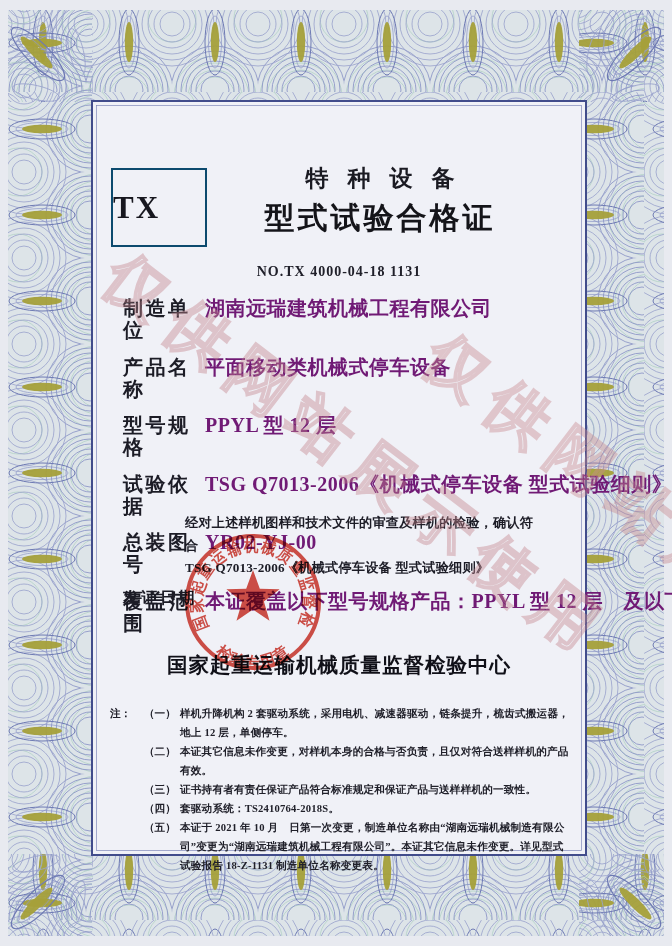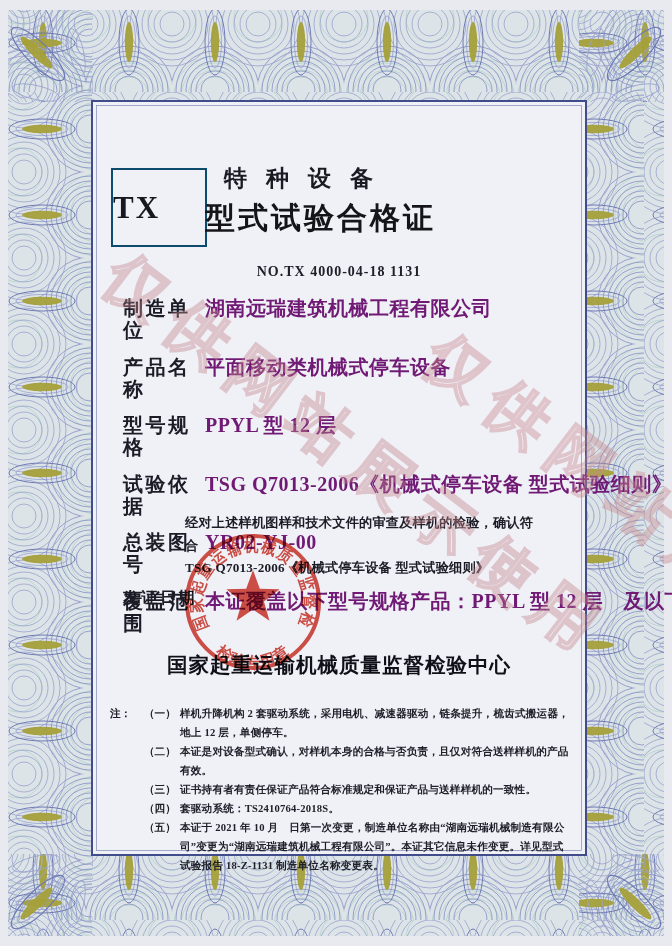--- a/index.html
+++ b/index.html
@@ -12,21 +12,21 @@
     overflow:hidden;
   }
   .cert{position:absolute;inset:0;width:672px;height:946px;}
   .layer{position:absolute;inset:0;pointer-events:none;}
   .content{position:absolute;inset:0;}
   .tx-box{
     position:absolute;left:111px;top:168px;width:92px;height:75px;
     border:2px solid #0c4a6e;display:flex;align-items:center;justify-content:flex-start;
     font-size:31px;font-weight:bold;letter-spacing:2px;background:transparent;
   }
-  .titles{position:absolute;left:205px;top:163px;width:350px;text-align:left;}
+  .titles{position:absolute;left:205px;top:163px;width:350px;text-align:center;}
   .t-small{font-size:23px;font-weight:bold;letter-spacing:19px;text-indent:19px;color:#1a1a22;}
   .t-large{font-size:30px;font-weight:bold;letter-spacing:3px;margin-top:4px;color:#141419;}
   .cert-no{
     position:absolute;left:92px;top:264px;width:494px;text-align:center;
     font-size:14px;letter-spacing:1px;font-weight:600;color:#20202a;
   }
   .fields{position:absolute;left:123px;top:297px;width:450px;}
   .f-row{display:flex;margin-bottom:14.5px;font-size:20px;font-weight:600;line-height:22px;}
   .f-label{flex:0 0 78px;letter-spacing:2.5px;color:#1c1c26;}
   .f-value{margin-left:4px;letter-spacing:0.5px;color:#701a75;white-space:nowrap;}
@@ -208,21 +208,21 @@
 
     <div class="notes">
       <div class="notes-label">注：</div>
       <div class="notes-items">
         <div class="note-item">
           <span class="note-marker">（一）</span>
           <span class="note-text">样机升降机构 2 套驱动系统，采用电机、减速器驱动，链条提升，梳齿式搬运器，地上 12 层，单侧停车。</span>
         </div>
         <div class="note-item">
           <span class="note-marker">（二）</span>
-          <span class="note-text">本证是对设备型式确认，对样机本身的合格与否负责，且仅对符合送样样机的产品有效。</span>
+          <span class="note-text">本证其它信息未作变更，对样机本身的合格与否负责，且仅对符合送样样机的产品有效。</span>
         </div>
         <div class="note-item">
           <span class="note-marker">（三）</span>
           <span class="note-text">证书持有者有责任保证产品符合标准规定和保证产品与送样样机的一致性。</span>
         </div>
         <div class="note-item">
           <span class="note-marker">（四）</span>
           <span class="note-text">套驱动系统：TS2410764-2018S。</span>
         </div>
         <div class="note-item">

